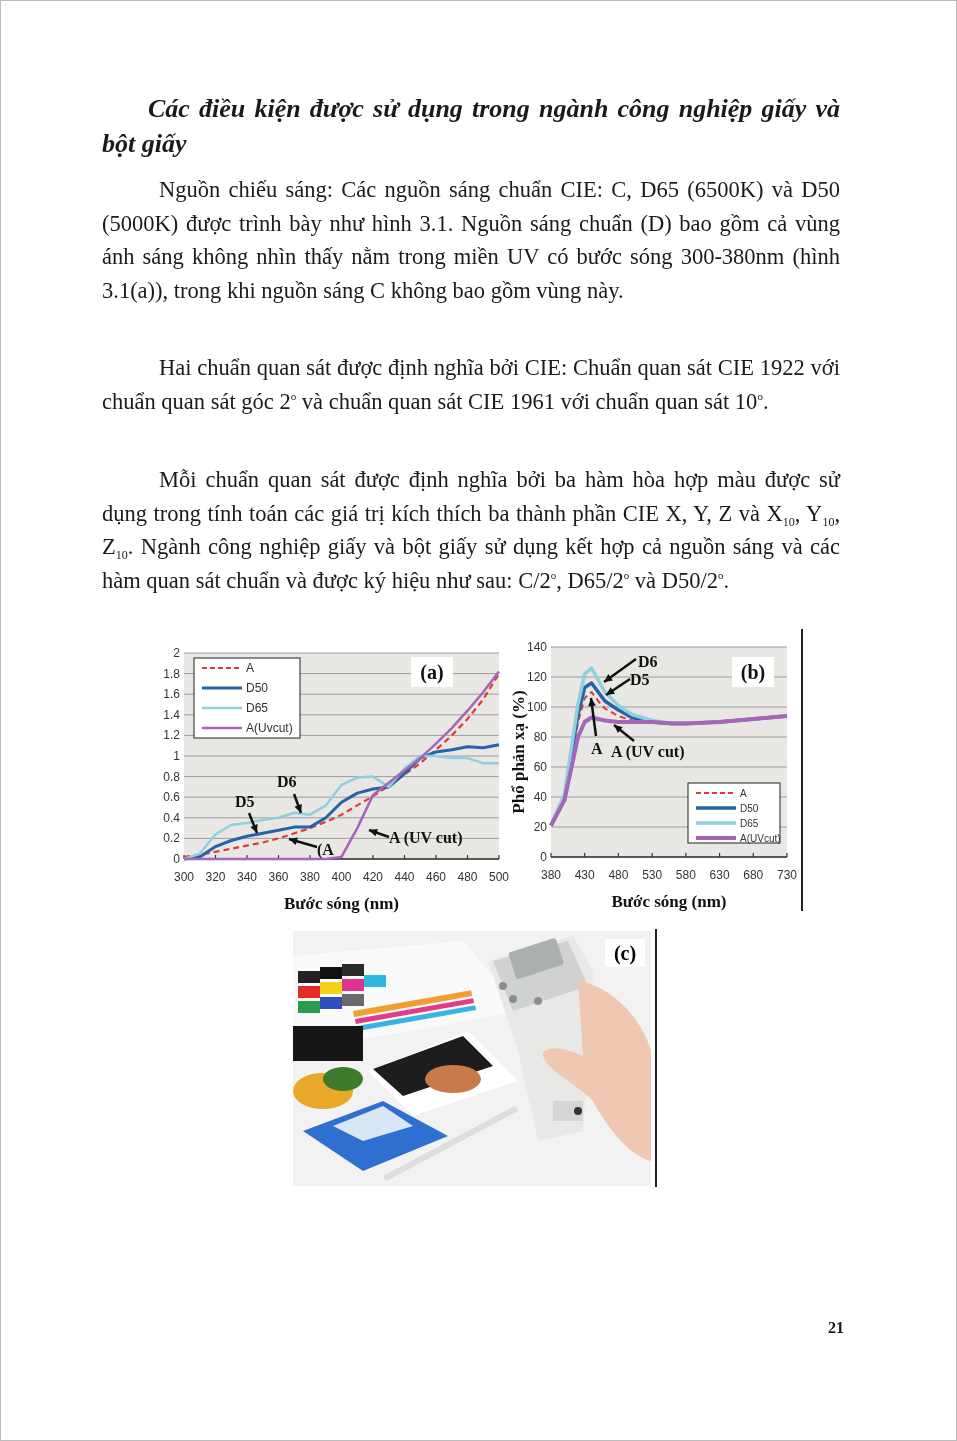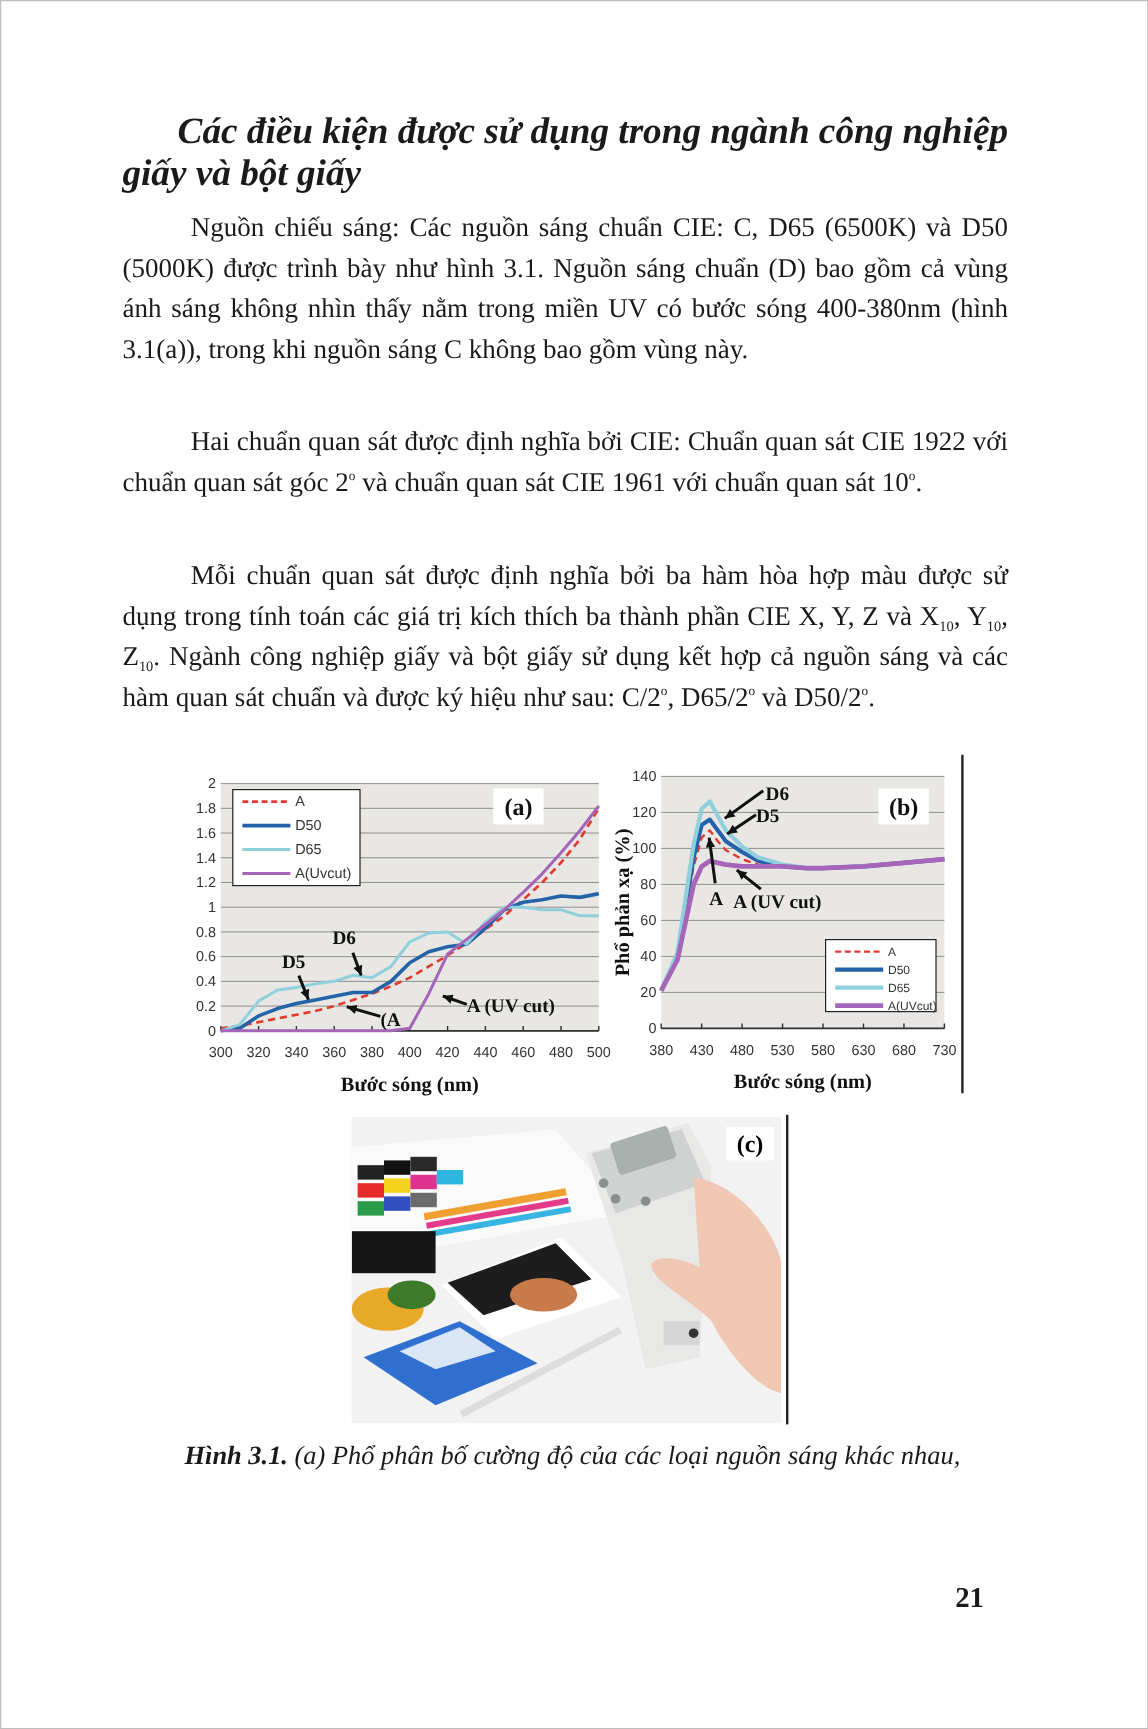--- a/index.html
+++ b/index.html
@@ -4,54 +4,54 @@
 <style>
   html, body { margin: 0; padding: 0; background: #ffffff; }
   body { width: 957px; height: 1441px; position: relative; overflow: hidden; }
   .page {
     position: absolute; left: 0; top: 0; width: 955px; height: 1439px;
     border: 1px solid #bdbdbd; background: #fff;
     font-family: "Liberation Serif", "DejaVu Serif", serif; color: #1a1a1a;
   }
   .text-block { position: absolute; left: 101px; width: 738px; }
   .heading {
-    top: 90px; font-weight: bold; font-style: italic; font-size: 31px; line-height: 35px;
+    top: 90px; font-weight: bold; font-style: italic; font-size: 26px; line-height: 35px;
     text-indent: 46px; text-align: justify;
   }
   .para { font-size: 22.5px; line-height: 33.5px; text-align: justify; text-indent: 57px; margin: 0; }
   #p1 { position: absolute; top: 172px; }
   #p2 { position: absolute; top: 350px; }
   #p3 { position: absolute; top: 462px; }
   sub { font-size: 12px; vertical-align: -5px; line-height: 0; }
   sup { font-size: 11px; vertical-align: 9px; line-height: 0; }
 
   .figure-a { position: absolute; left: 148px; top: 640px; width: 360px; height: 280px; }
   .figure-b { position: absolute; left: 505px; top: 630px; width: 305px; height: 290px; }
   .figure-b-border { position: absolute; left: 800px; top: 628px; width: 2px; height: 282px; background: #222; }
   .figure-c { position: absolute; left: 292px; top: 930px; width: 358px; height: 255px; overflow: hidden; background: #f4f4f4; }
   .figure-c-border { position: absolute; left: 654px; top: 928px; width: 2px; height: 258px; background: #222; }
 
   .caption {
     position: absolute; left: 96px; width: 760px; top: 1197px;
     font-style: italic; font-size: 22px; line-height: 30px; text-align: center;
   }
   .caption .cap-lead { font-weight: bold; }
-  .page-number { position: absolute; right: 136px; top: 1318px; font-weight: bold; font-size: 24px; }
+  .page-number { position: absolute; right: 112px; top: 1318px; font-weight: bold; font-size: 16px; }
   svg text { font-family: "Liberation Sans", "DejaVu Sans", sans-serif; }
   svg .bold-serif { font-family: "Liberation Serif", "DejaVu Serif", serif; font-weight: bold; }
 </style>
 </head>
 <body>
 
 <div class="page">
 
   <div class="text-block heading">Các điều kiện được sử dụng trong ngành công nghiệp giấy và bột giấy</div>
 
   <div class="text-block" id="p1">
-    <p class="para">Nguồn chiếu sáng: Các nguồn sáng chuẩn CIE: C, D65 (6500K) và D50 (5000K) được trình bày như hình 3.1. Nguồn sáng chuẩn (D) bao gồm cả vùng ánh sáng không nhìn thấy nằm trong miền UV có bước sóng 400-380nm (hình 3.1(a)), trong khi nguồn sáng C không bao gồm vùng này.</p>
+    <p class="para">Nguồn chiếu sáng: Các nguồn sáng chuẩn CIE: C, D65 (6500K) và D50 (5000K) được trình bày như hình 3.1. Nguồn sáng chuẩn (D) bao gồm cả vùng ánh sáng không nhìn thấy nằm trong miền UV có bước sóng 300-380nm (hình 3.1(a)), trong khi nguồn sáng C không bao gồm vùng này.</p>
   </div>
 
   <div class="text-block" id="p2">
     <p class="para"><span>Hai chuẩn quan sát được định nghĩa bởi CIE: Chuẩn quan sát CIE 1922 với chuẩn quan sát góc 2</span><sup>o</sup><span> và chuẩn quan sát CIE 1961 với chuẩn quan sát 10</span><sup>o</sup><span>.</span></p>
   </div>
 
   <div class="text-block" id="p3">
     <p class="para"><span>Mỗi chuẩn quan sát được định nghĩa bởi ba hàm hòa hợp màu được sử dụng trong tính toán các giá trị kích thích ba thành phần CIE X, Y, Z và X</span><sub>10</sub><span>, Y</span><sub>10</sub><span>, Z</span><sub>10</sub><span>. Ngành công nghiệp giấy và bột giấy sử dụng kết hợp cả nguồn sáng và các hàm quan sát chuẩn và được ký hiệu như sau: C/2</span><sup>o</sup><span>, D65/2</span><sup>o</sup><span> và D50/2</span><sup>o</sup><span>.</span></p>
   </div>
 
@@ -250,17 +250,16 @@
 
       <path d="M285,50 C320,55 350,90 358,120 L358,230 C335,225 310,190 300,170 C280,150 255,140 250,125 C248,115 270,115 290,125 Z" fill="#f0c7b2"></path>
 
       <rect x="312" y="8" width="40" height="28" fill="#ffffff"></rect>
       <text x="332" y="29" text-anchor="middle" class="bold-serif" font-size="20">(c)</text>
     </svg>
   </div>
   <div class="figure-c-border"></div>
 
   <div class="caption">
-    <div><span class="cap-lead">Hình 3.1.</span><span> (a) Phổ phân bố cường độ của các loại nguồn sáng khác nhau,</span></div>
   </div>
 
   <div class="page-number">21</div>
 </div>
 
 </body></html>

